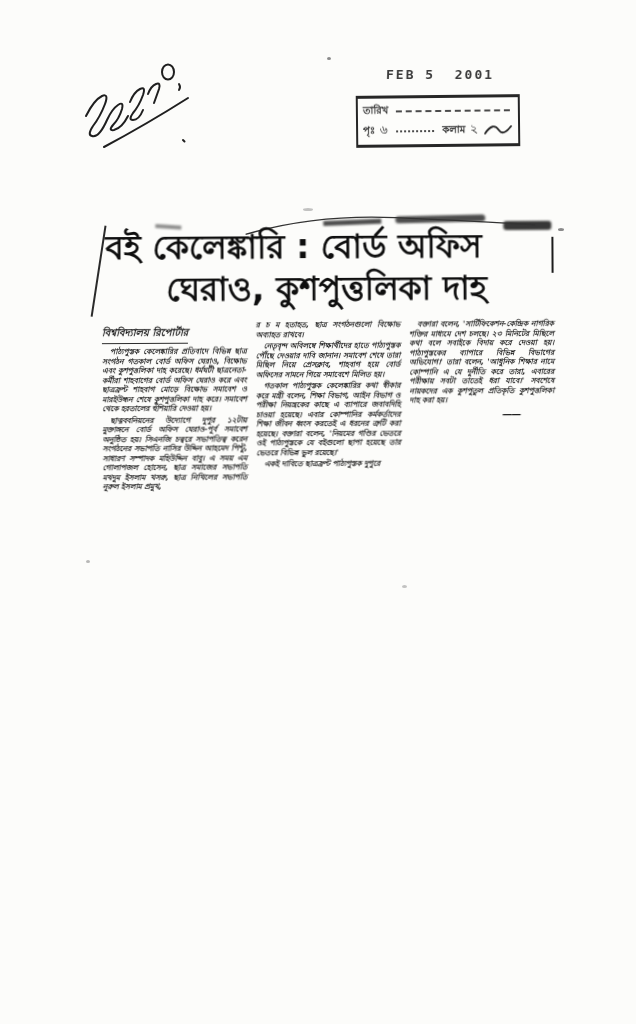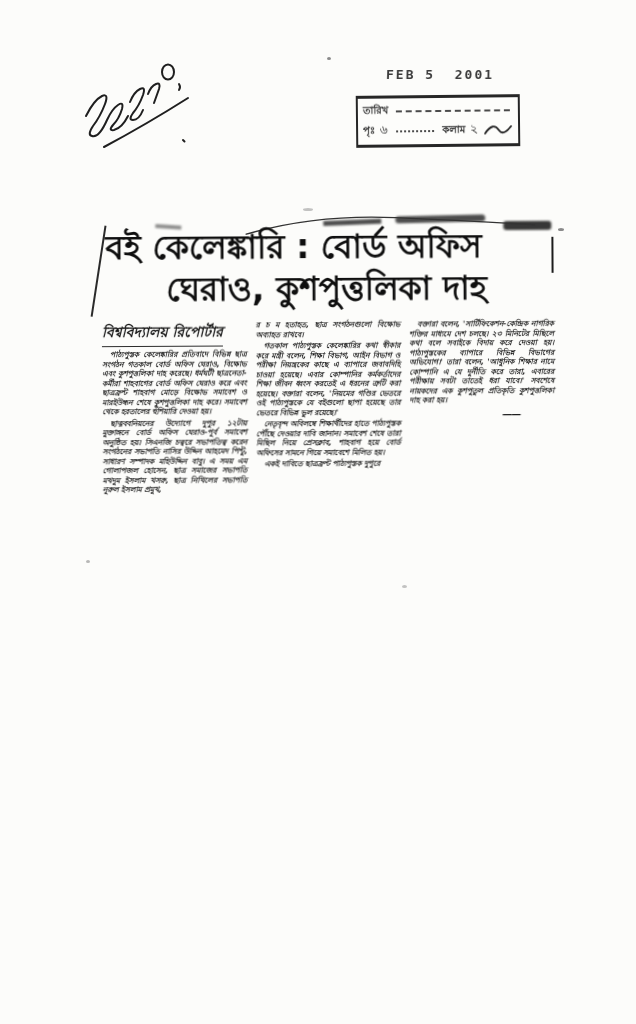--- a/index.html
+++ b/index.html
@@ -66,21 +66,21 @@
     filter:blur(.35px);
   }
   .col{width:146px;box-sizing:border-box;font-style:italic;}
   .col p{
     margin:0 0 2px 0;font-size:7.6px;line-height:9.5px;
     text-align:justify;font-weight:600;color:#181818;
     letter-spacing:-.1px;text-indent:8px;
   }
   .col p.cont{text-indent:0;}
   .byline{
-    display:inline-block;font-size:14px;font-weight:bold;
+    display:inline-block;font-size:10px;font-weight:bold;
     border-bottom:1.5px solid #2b2b2b;padding-bottom:1px;margin-bottom:3px;
     color:#141414;
   }
   .end-mark{
     text-align:right;font-weight:bold;font-size:10px;letter-spacing:-1px;
     color:#1d1d1d;margin:4px 34px 0 0;
   }
   
   .speck{position:absolute;background:#8a8a8a;border-radius:50%;filter:blur(.6px);}
 </style>
@@ -133,22 +133,22 @@
   </div>
 
   <div class="cols">
     <div class="col">
       <span class="byline">বিশ্ববিদ্যালয় রিপোর্টার</span>
       <p>পাঠ্যপুস্তক কেলেঙ্কারির প্রতিবাদে বিভিন্ন ছাত্র সংগঠন গতকাল বোর্ড অফিস ঘেরাও, বিক্ষোভ এবং কুশপুত্তলিকা দাহ করেছে। ধর্মঘটী ছাত্রনেতা-কর্মীরা শাহবাগের বোর্ড অফিস ঘেরাও করে এবং ছাত্রফ্রন্ট শাহবাগ মোড়ে বিক্ষোভ সমাবেশ ও মারইউন্ধন শেষে কুশপুত্তলিকা দাহ করে। সমাবেশ থেকে হরতালের হুঁশিয়ারি দেওয়া হয়।</p>
       <p>ছাত্নববনিয়নের উদ্যোগে দুপুর ১২টায় মুক্তাঙ্গনে বোর্ড অফিস ঘেরাও-পূর্ব সমাবেশ অনুষ্ঠিত হয়। সিএনজি চত্বরে সভাপতিত্ব করেন সংগঠনের সভাপতি নাসির উদ্দিন আহমেদ পিন্টু, সাধারণ সম্পাদক মহিউদ্দিন বাবু। এ সময় এম গোলাপজল হোসেন, ছাত্র সমাজের সভাপতি মখদুম ইসলাম খসরু, ছাত্র নিখিলের সভাপতি নূরুল ইসলাম প্রমুখ,</p>
     </div>
     <div class="col">
       <p class="cont">র চ ম হতাহত, ছাত্র সংগঠনগুলো বিক্ষোভ অব্যাহত রাখবে।</p>
+      <p>নেতৃবৃন্দ অবিলম্বে শিক্ষার্থীদের হাতে পাঠ্যপুস্তক পৌঁছে দেওয়ার দাবি জানান। সমাবেশ শেষে তারা মিছিল নিয়ে প্রেসক্লাব, শাহবাগ হয়ে বোর্ড অফিসের সামনে গিয়ে সমাবেশে মিলিত হয়।</p>
       <p>গতকাল পাঠ্যপুস্তক কেলেঙ্কারির কথা স্বীকার করে মন্ত্রী বলেন, শিক্ষা বিভাগ, আইন বিভাগ ও পরীক্ষা নিয়ন্ত্রকের কাছে এ ব্যাপারে জবাবদিহি চাওয়া হয়েছে। এবার কোম্পানির কর্মকর্তাদের শিক্ষা জীবন ধ্বংস করতেই এ ধরনের ত্রুটি করা হয়েছে। বক্তারা বলেন, 'নিয়মের গণ্ডির ভেতরে ওই পাঠ্যপুস্তকে যে বইগুলো ছাপা হয়েছে তার ভেতরে বিভিন্ন ভুল রয়েছে।'</p>
-      <p>নেতৃবৃন্দ অবিলম্বে শিক্ষার্থীদের হাতে পাঠ্যপুস্তক পৌঁছে দেওয়ার দাবি জানান। সমাবেশ শেষে তারা মিছিল নিয়ে প্রেসক্লাব, শাহবাগ হয়ে বোর্ড অফিসের সামনে গিয়ে সমাবেশে মিলিত হয়।</p>
       <p>একই দাবিতে ছাত্রফ্রন্ট পাঠ্যপুস্তক দুপুরে</p>
     </div>
     <div class="col">
       <p>বক্তারা বলেন, 'সার্টিফিকেশন-কেন্দ্রিক নাগরিক শক্তির মাধ্যমে দেশ চলছে। ২৩ মিনিটের মিছিলে কথা বলে সবাইকে বিদায় করে দেওয়া হয়। পাঠ্যপুস্তকের ব্যাপারে বিভিন্ন বিভাগের অভিযোগ।' তারা বলেন, 'আধুনিক শিক্ষার নামে কোম্পানি এ যে দুর্নীতি করে তারা, এবারের পরীক্ষায় সবটা তাতেই ধরা যাবে।' সবশেষে নায়কদের এক কুশপুতুল প্রতিকৃতি কুশপুত্তলিকা দাহ করা হয়।</p>
       <div class="end-mark">——</div>
     </div>
   </div>
 </div>
 
 <div class="speck" style="left:327px;top:57px;width:4px;height:3px;"></div>

